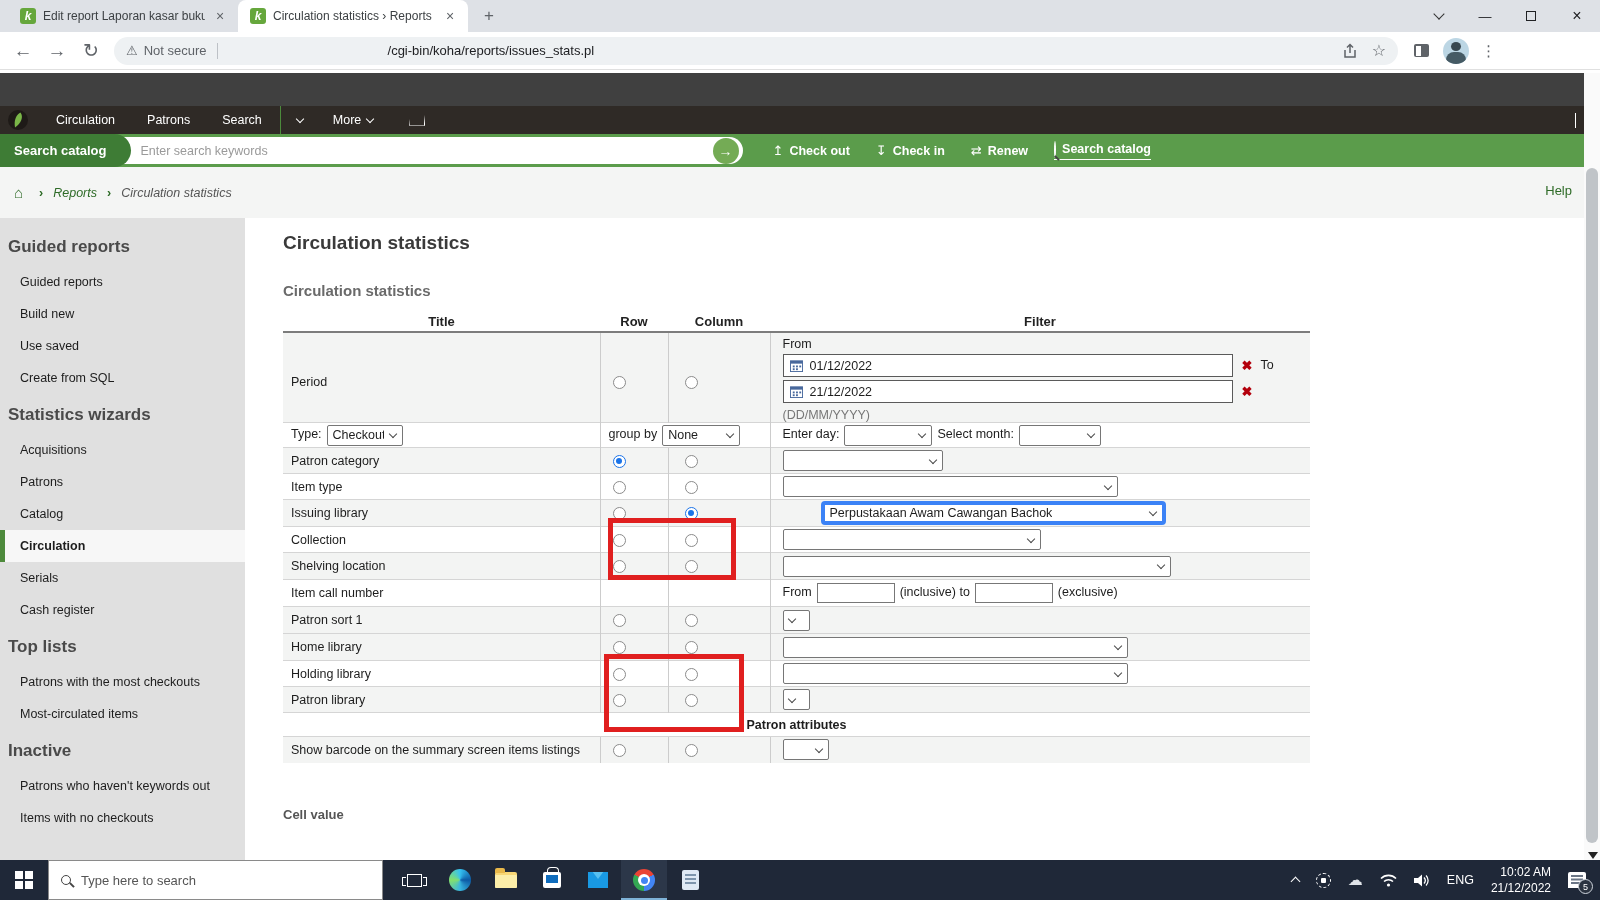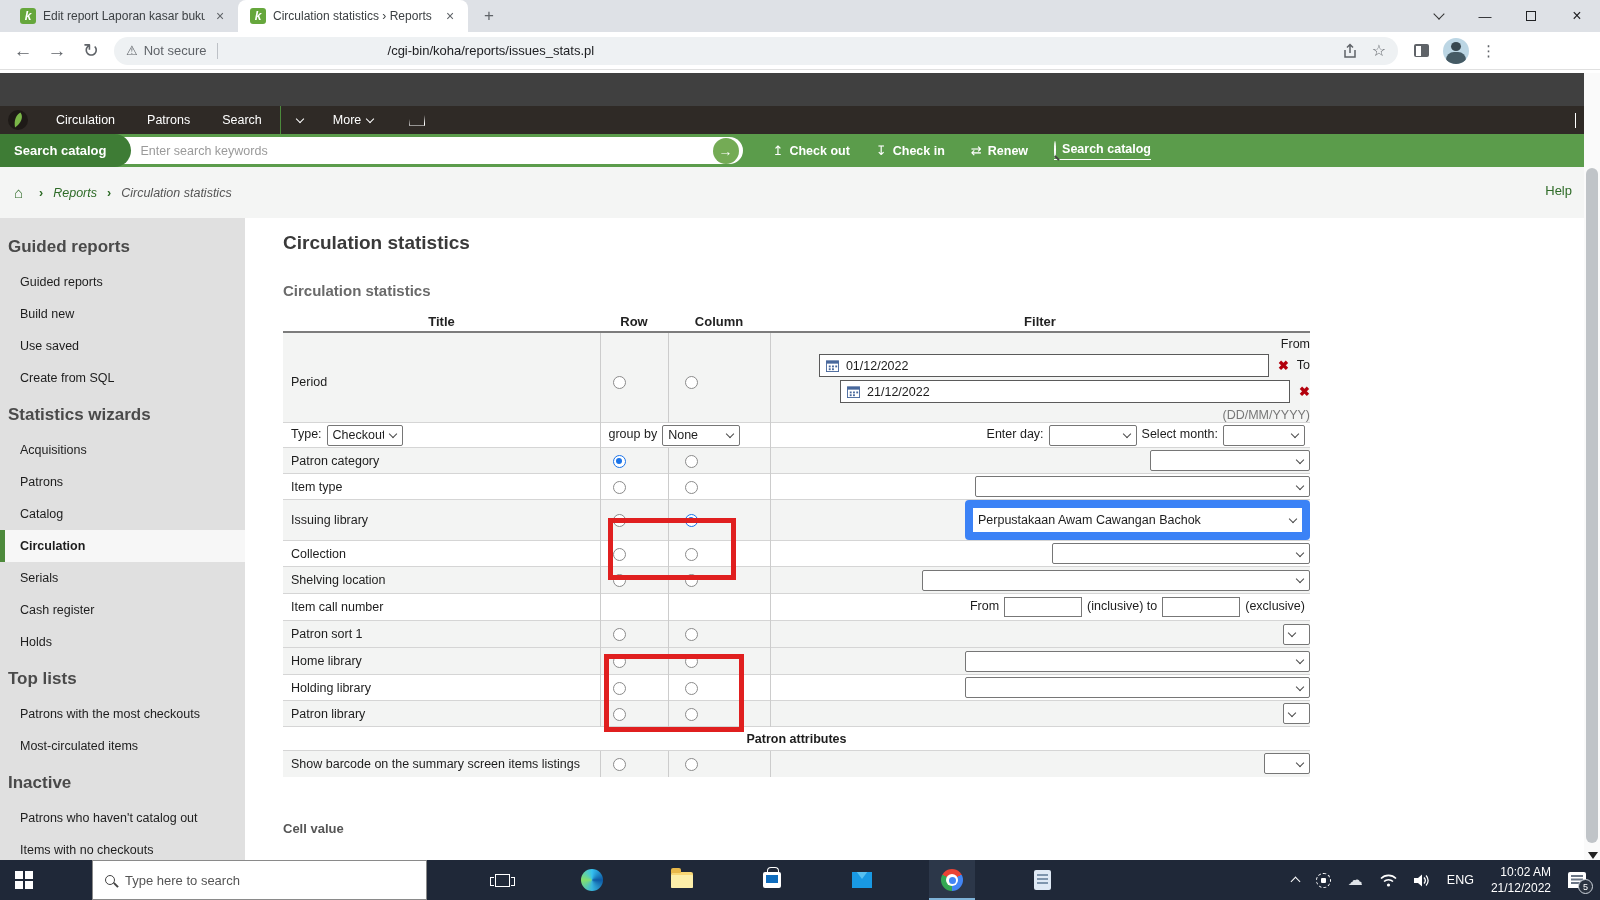--- a/index.html
+++ b/index.html
@@ -77,30 +77,30 @@
   .table-wrap { position:relative; margin-top:13px; width:1027px; }
   table.stats { border-collapse:collapse; table-layout:fixed; width:1027px; font-size:12.5px; color:#1d1d1d; }
   table.stats th { font-weight:bold; font-size:13px; color:#222; height:20px; border-bottom:2px solid #7c7c7c; text-align:center; }
   table.stats td { border-top:1px solid #d5d5d5; vertical-align:middle; }
   table.stats td + td { border-left:1px solid #ccc; }
   tr.odd td { background:#f3f4f3; }
   tr.even td { background:#fff; }
   td.lbl { padding-left:8px; }
   td.rc { padding-left:12px; }
   td.cc { padding-left:16px; }
-  td.flt { padding-left:12px;text-align:right; }
+  td.flt { padding-left:12px; }
   td.top { vertical-align:top; padding-top:8px; }
 
   .radio { display:inline-block; width:13px; height:13px; border:1.5px solid #8b8b8b; border-radius:50%; background:#fff; vertical-align:middle; }
   .radio.on { border-color:#1a73e8; position:relative; }
   .radio.on::after { content:""; position:absolute; left:2px; top:2px; width:6px; height:6px; border-radius:50%; background:#1a73e8; }
 
   .sel { display:inline-flex; align-items:center; justify-content:space-between; background:#fff; border:1px solid #767676; border-radius:2px; height:21px; padding:0 5px; vertical-align:middle; }
   .sel .chev { width:6px; height:6px; border-right:1.5px solid #4a4a4a; border-bottom:1.5px solid #4a4a4a; transform:rotate(45deg); margin:-2px 1px 0 6px; flex:0 0 auto; }
-  .sel.focus { border:8px solid #3b82f6; border-radius:4px; height:40px; }
+  .sel.focus { border:4px solid #3b82f6; border-radius:4px; height:24px;margin-left:38px; }
   .sel-val { white-space:nowrap; overflow:hidden; }
 
   .datebox { display:inline-flex; align-items:center; gap:7px; width:450px; height:23px; border:1px solid #5a5a5a; background:#fff; padding:0 6px; vertical-align:middle; }
   .redx { color:#b3000c; font-weight:bold; font-size:13px; margin-left:9px; vertical-align:middle; }
   .to-lbl { margin-left:8px; }
   .hint { color:#777; margin-top:5px; }
   .date-line { margin-top:3px; }
   .tinput { display:inline-block; width:78px; height:20px; border:1px solid #777; background:#fff; vertical-align:middle; }
   .inline-gap > * { margin-right:5px; }
 
@@ -108,21 +108,21 @@
   .cell-value-h { font-size:13px; font-weight:bold; color:#555; margin-top:44px; }
 
   .hlbox { position:absolute; border:5px solid #e01f1f; background:transparent; }
 
   
   .scrollbar { position:absolute; right:0; top:0; width:16px; height:790px; background:#fafafa; }
   .scroll-thumb { position:absolute; left:2px; width:12px; border-radius:6px; background:#c0c4c8; }
   .scroll-arrow { position:absolute; left:4px; bottom:4px; width:0; height:0; border-left:5px solid transparent; border-right:5px solid transparent; border-top:7px solid #222; }
 
   
-  .taskbar { position:absolute; left:0; top:860px; width:1600px; height:40px; background:#1f2838; display:flex; align-items:center; color:#fff;gap:44px; }
+  .taskbar { position:absolute; left:0; top:860px; width:1600px; height:40px; background:#1f2838; display:flex; align-items:center; color:#fff; }
   .startbtn { width:48px; height:40px; display:flex; align-items:center; justify-content:center; }
   .winlogo { display:grid; grid-template-columns:8px 8px; grid-template-rows:8px 8px; gap:1.5px; }
   .winlogo i { background:#fff; }
   .tsearch { width:335px; height:40px; background:#fff; display:flex; align-items:center; gap:10px; padding-left:12px; border:1px solid #8a8a8a; }
   .tsearch span { color:#555; font-size:13px; }
   .mag { width:10px; height:10px; border:1.6px solid #444; border-radius:50%; position:relative; flex:0 0 auto; }
   .mag::after { content:""; position:absolute; width:6px; height:1.8px; background:#444; transform:rotate(45deg); right:-5px; bottom:-2px; }
   .tslot { width:46px; height:40px; display:flex; align-items:center; justify-content:center; }
   .tslot.open { background:#2c3749; box-shadow:inset 0 -2px 0 #7fb3d8; }
   .taskview { width:15px; height:13px; border:1.6px solid #fff; position:relative; }
@@ -265,26 +265,25 @@
         <div class="snav-item">Build new</div>
         <div class="snav-item">Use saved</div>
         <div class="snav-item">Create from SQL</div>
         <div class="snav-head">Statistics wizards</div>
         <div class="snav-item">Acquisitions</div>
         <div class="snav-item">Patrons</div>
         <div class="snav-item">Catalog</div>
         <div class="snav-item active">Circulation</div>
         <div class="snav-item">Serials</div>
         <div class="snav-item">Cash register</div>
-        <div class="snav-item">Holds</div>
         <div class="snav-head">Top lists</div>
         <div class="snav-item">Patrons with the most checkouts</div>
         <div class="snav-item">Most-circulated items</div>
         <div class="snav-head">Inactive</div>
-        <div class="snav-item">Patrons who haven't catalog out</div>
+        <div class="snav-item">Patrons who haven't keywords out</div>
         <div class="snav-item">Items with no checkouts</div>
       </div>
 
       <div class="main">
         <div class="page-title">Circulation statistics</div>
         <div class="legend">Circulation statistics</div>
 
         <div class="table-wrap">
           <table class="stats">
             <colgroup>

